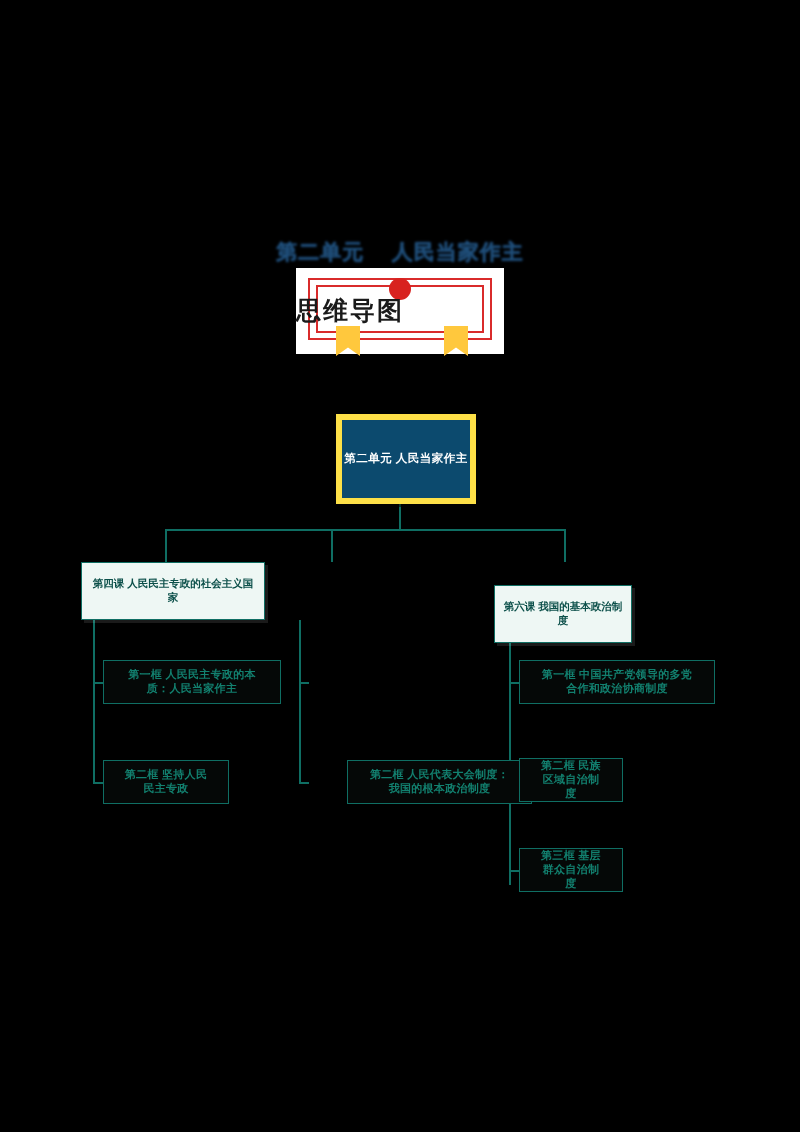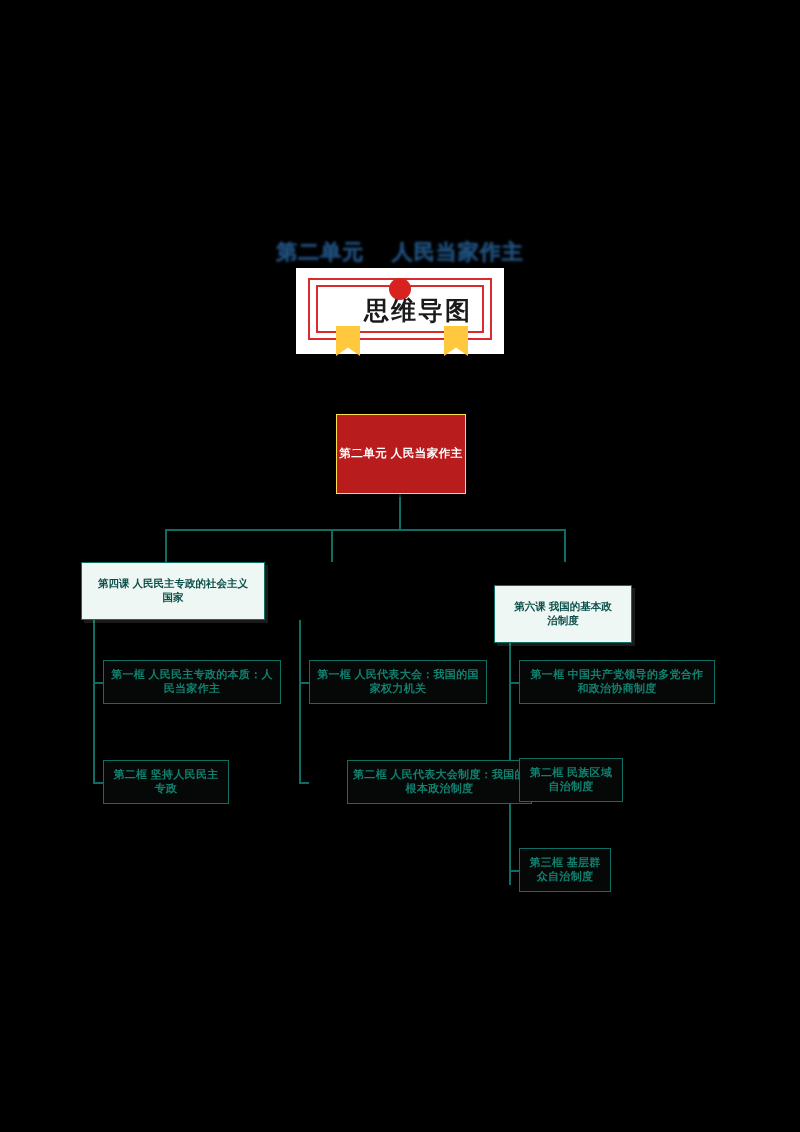--- a/index.html
+++ b/index.html
@@ -32,66 +32,66 @@
   }
   .banner-inner{
     position:absolute;left:20px;top:17px;right:20px;bottom:21px;
     border:2px solid #d92b2b;
   }
   .banner-dot{
     position:absolute;left:50%;top:10px;width:22px;height:22px;
     margin-left:-11px;border-radius:50%;background:#d8221f;
   }
   .banner-text{
-    position:absolute;left:0;top:26px;width:176px;text-align:right;
+    position:absolute;left:0;top:26px;width:176px;text-align:left;
     font-size:25px;font-weight:bold;color:#1a1a1a;letter-spacing:2px;
   }
   .ribbon{
     position:absolute;bottom:-2px;width:24px;height:30px;
     background:#ffc83d;
     clip-path:polygon(0 0,100% 0,100% 100%,50% 72%,0 100%);
   }
   .ribbon.l{left:40px;}
   .ribbon.r{left:148px;}
 
   
   .ln{position:absolute;background:#0f6e63;}
   .ln.v{width:2px;}
   .ln.h{height:2px;}
 
   
   .node-root{
     position:absolute;left:336px;top:414px;width:128px;height:78px;
-    background:#b91c1c;
-    border:1px solid #fde047;
+    background:#0c4a6e;
+    border:6px solid #fde047;
     box-shadow:3px 3px 0 rgba(0,0,0,.55);
     display:flex;align-items:center;justify-content:center;
     color:#ffffff;font-size:11.5px;font-weight:bold;
     text-align:center;line-height:1.35;letter-spacing:.5px;
   }
 
   
   .node-l2{
     position:absolute;height:58px;
     background:#eef7f4;
     border:1px solid #0f6e63;
     box-shadow:3px 3px 0 rgba(255,255,255,.10);
     display:flex;align-items:center;justify-content:center;
     color:#0b4f49;font-size:10.5px;font-weight:bold;
-    text-align:center;line-height:1.3;padding:0 16px;box-sizing:border-box;
+    text-align:center;line-height:1.3;padding:0 6px;box-sizing:border-box;
   }
 
   
   .node-l3{
     position:absolute;height:44px;
     background:#050807;
     border:1.5px solid #0f6e63;
     display:flex;align-items:center;justify-content:center;
     color:#12806f;font-size:11px;font-weight:bold;
-    text-align:center;line-height:1.25;padding:0 5px;box-sizing:border-box;
+    text-align:center;line-height:1.25;padding:0 19px;box-sizing:border-box;
     letter-spacing:.3px;
   }
 </style>
 </head>
 <body>
 
 <div id="canvas">
 
   <div class="page-heading">第二单元    人民当家作主</div>
 
@@ -127,23 +127,22 @@
 
   <div class="node-l2" style="left:81px;top:562px;width:184px;">第四课  人民民主专政的社会主义国家</div>
 
 
   <div class="node-l2" style="left:494px;top:562px;width:138px;margin-top:23px;">第六课 我国的基本政治制度</div>
 
   <div class="node-l3" style="left:103px;top:660px;width:178px;">第一框 人民民主专政的本质：人民当家作主</div>
 
   <div class="node-l3" style="left:103px;top:760px;width:126px;">第二框 坚持人民民主专政</div>
 
-  <div class="node-l3" style="left:309px;top:660px;width:178px;">第一框 人民代表大会：我国的国家权力机关</div>
 
   <div class="node-l3" style="left:309px;top:760px;width:185px;margin-left:38px;">第二框 人民代表大会制度：我国的根本政治制度</div>
 
   <div class="node-l3" style="left:519px;top:758px;width:104px;">第二框 民族区域自治制度</div>
 
   <div class="node-l3" style="left:519px;top:660px;width:196px;">第一框 中国共产党领导的多党合作和政治协商制度</div>
 
-  <div class="node-l3" style="left:519px;top:848px;width:92px;">第三框 基层群众自治制度</div>
+  <div class="node-l3" style="left:519px;top:848px;width:104px;">第三框 基层群众自治制度</div>
 
 </div>
 
 </body></html>

